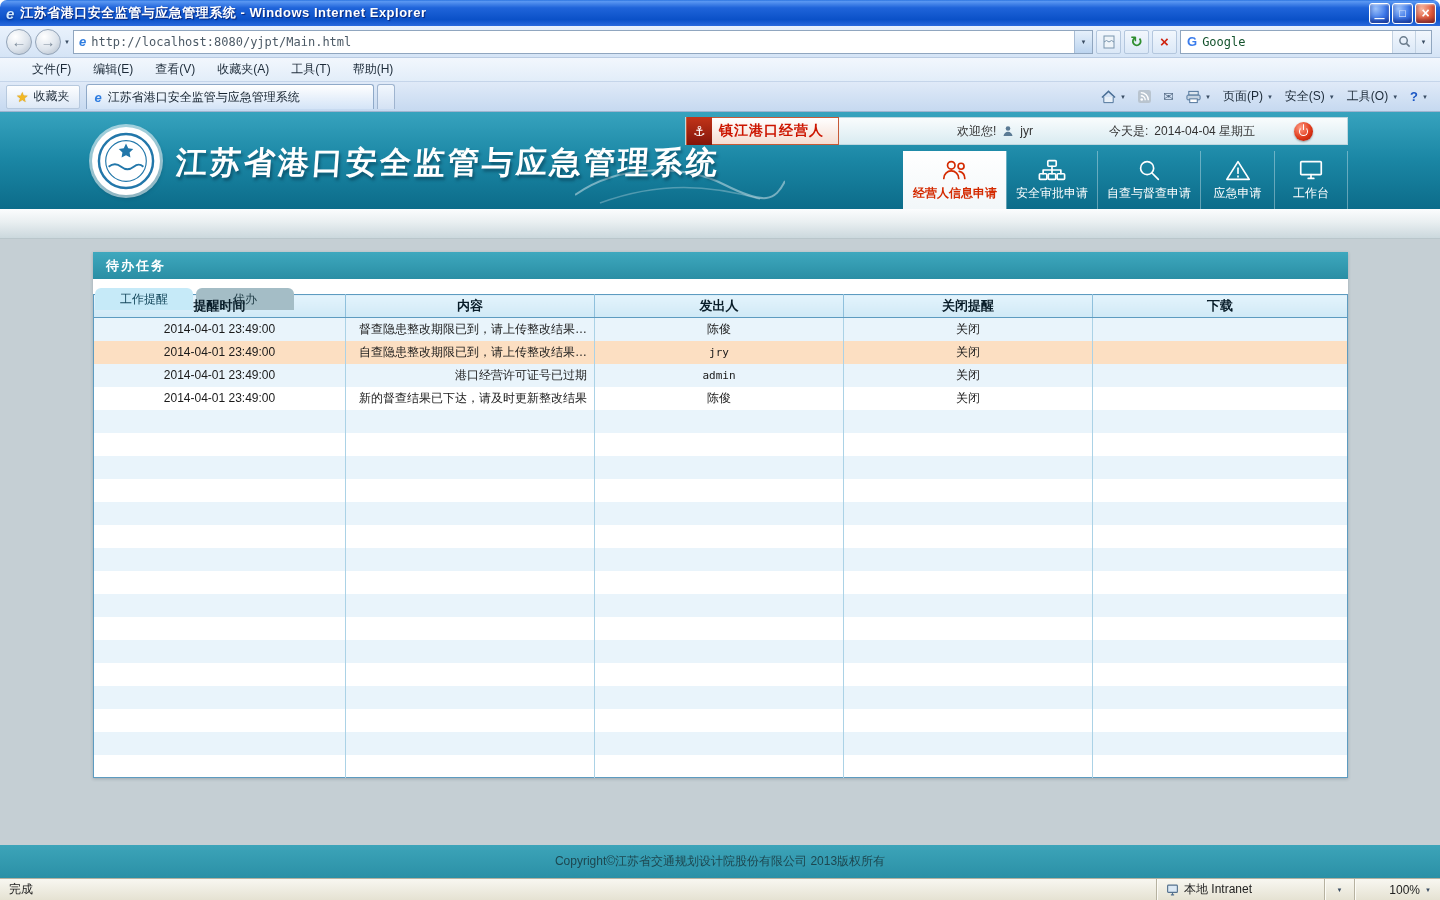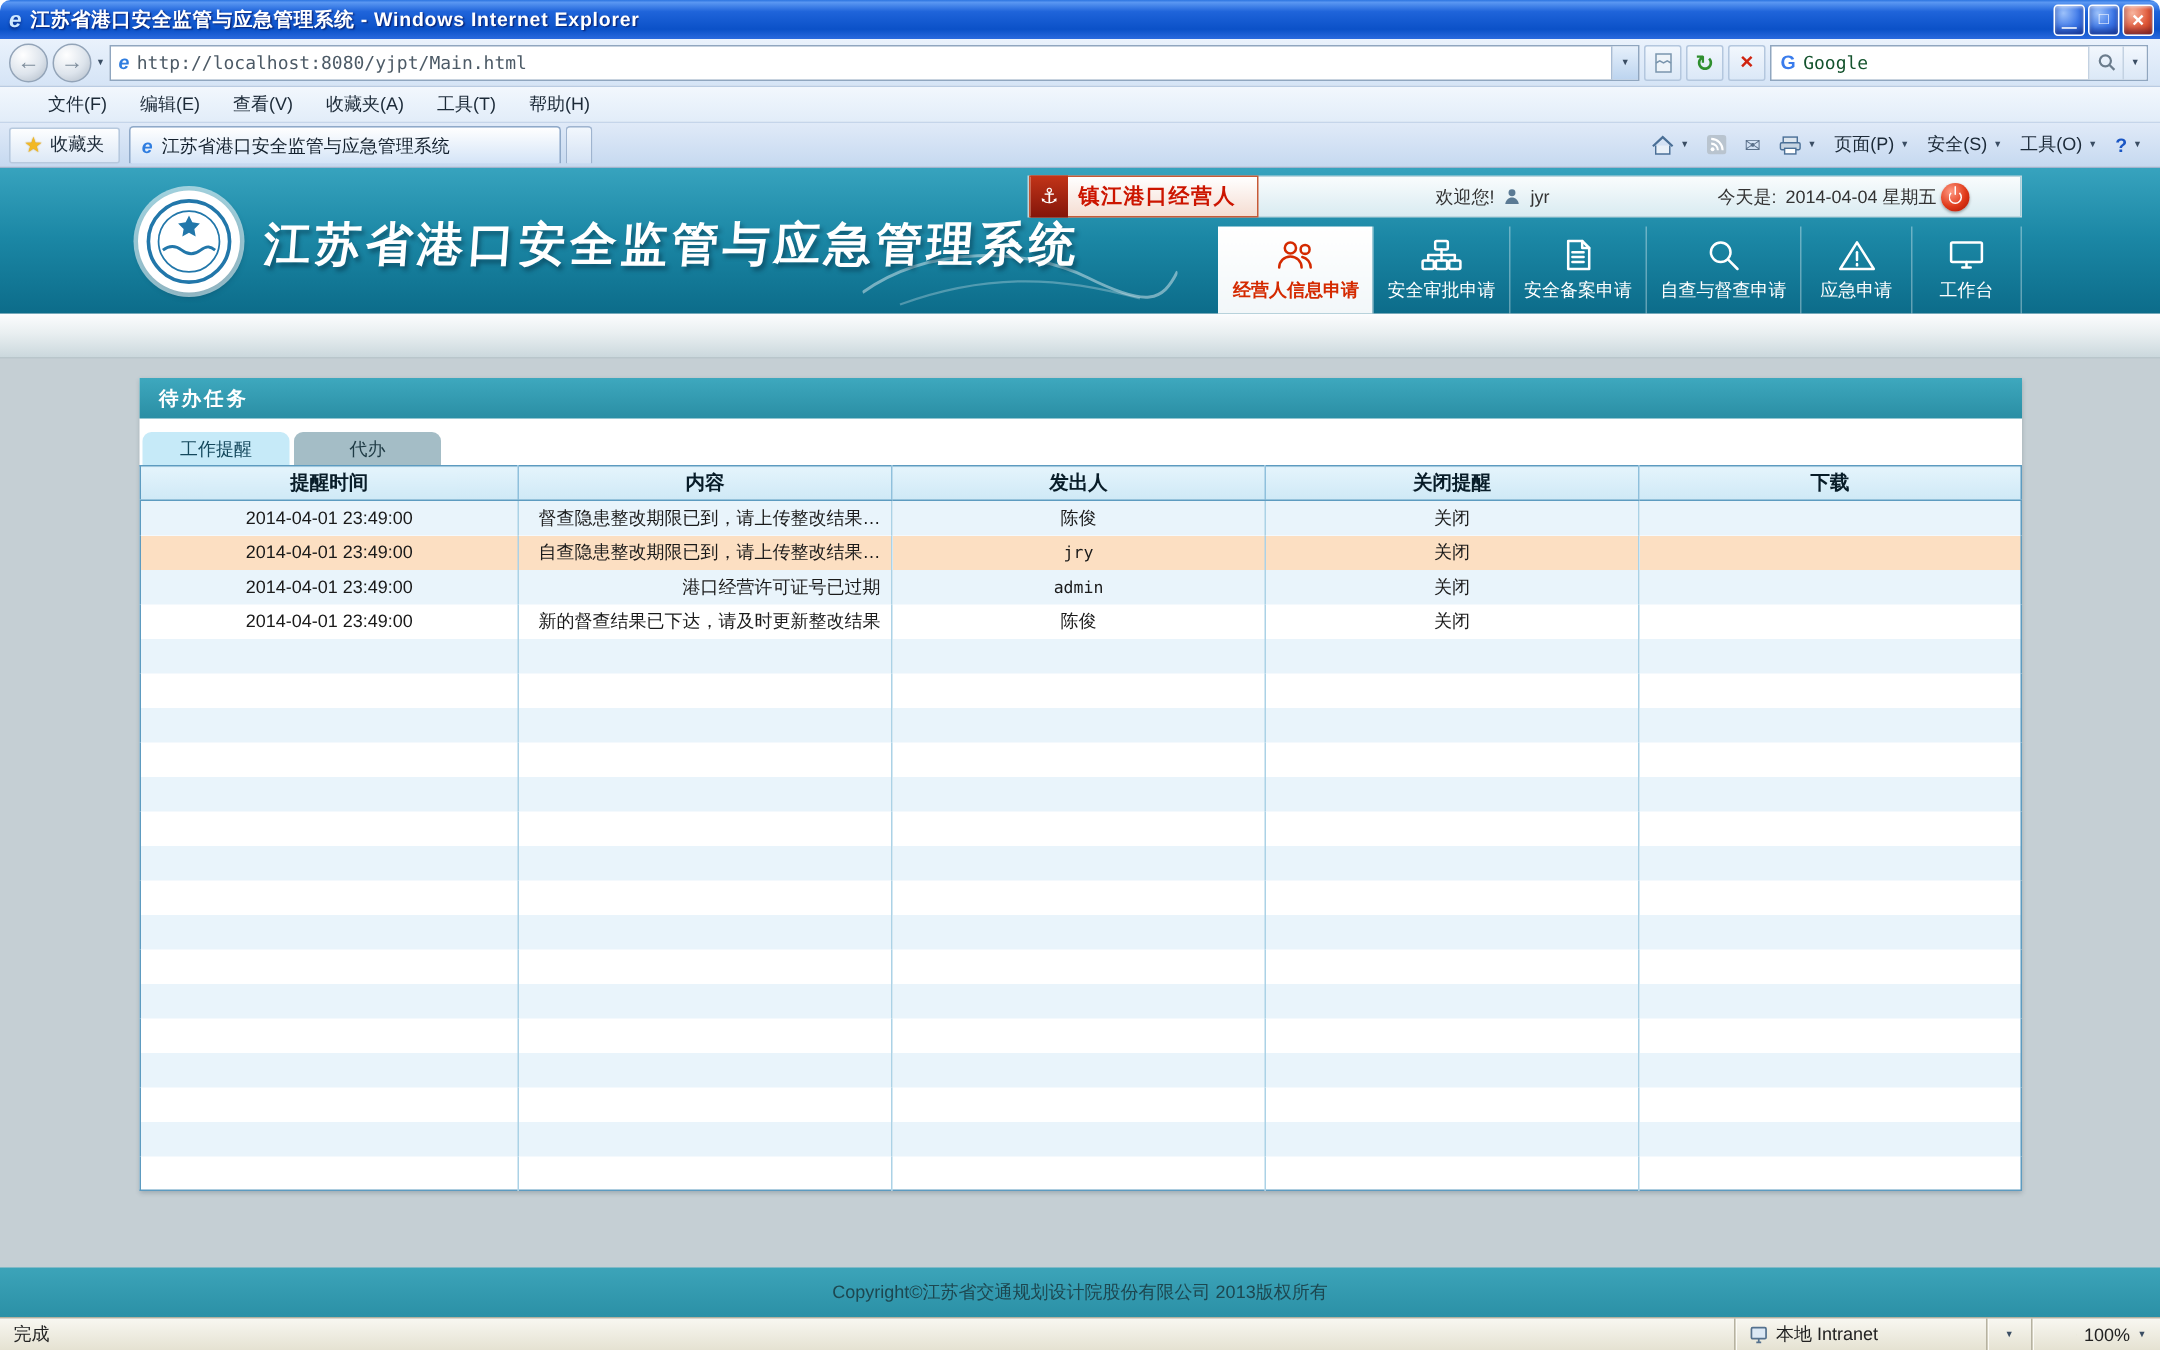--- a/index.html
+++ b/index.html
@@ -61,38 +61,38 @@
   .page-header { height:97px; flex:none; position:relative; background:linear-gradient(180deg,#37a3be 0%,#1b87a5 48%,#0c6c8a 100%); }
   .swirl { position:absolute; left:575px; bottom:2px; width:210px; height:58px; opacity:.85; }
   .logo-badge { position:absolute; left:92px; top:15px; width:68px; height:68px; border-radius:50%; background:#fff; box-shadow:0 0 0 3px rgba(255,255,255,.55), 1px 2px 5px rgba(0,30,50,.4); display:flex; align-items:center; justify-content:center; }
   .sys-title { position:absolute; left:176px; top:30px; font-size:31px; font-weight:bold; color:#fff; letter-spacing:3px; text-shadow:2px 3px 3px rgba(0,35,55,.45); transform:skewX(-4deg); white-space:nowrap; }
 
   .welcome-strip { position:absolute; left:685px; right:92px; top:5px; height:28px; background:linear-gradient(180deg,#f9fcfd,#d9ebf1); border:1px solid #bed7df; display:flex; align-items:center; font-size:12px; color:#333; }
   .operator-badge { height:28px; margin-top:-1px; display:flex; align-items:center; gap:7px; background:linear-gradient(180deg,#ffffff,#f5ddd2); border:1px solid #c75a37; padding-right:14px; }
   .anchor-chip { width:25px; height:28px; background:linear-gradient(180deg,#c23418,#83150a); color:#fff; font-size:14px; display:flex; align-items:center; justify-content:center; }
   .operator-text { color:#cc1500; font-weight:bold; font-size:14px; letter-spacing:1px; }
   .welcome-group { margin-left:118px; display:flex; align-items:center; gap:6px; }
-  .date-group { margin-left:112px; display:flex; align-items:center; gap:6px; }
+  .date-group { margin-left:76px; display:flex; align-items:center; gap:6px; }
   .power-btn { position:relative; width:19px; height:19px; margin-left:auto; margin-right:34px; border-radius:50%; background:radial-gradient(circle at 35% 30%,#ff9b84,#e03a1a 55%,#a81000); box-shadow:0 1px 2px rgba(0,0,0,.35); cursor:pointer; }
   .power-btn::before { content:""; position:absolute; left:5px; top:5.5px; width:7px; height:7px; border:1.6px solid #fff; border-radius:50%; border-top-color:transparent; }
   .power-btn::after { content:""; position:absolute; left:8.6px; top:2.6px; width:1.8px; height:6px; background:#fff; border-radius:1px; }
 
   .nav-tabs { position:absolute; right:92px; bottom:0; height:58px; display:flex; align-items:stretch; }
   .nav-tab { display:flex; flex-direction:column; align-items:center; justify-content:center; gap:3px; padding:0 9px; min-width:74px; color:#fff; font-size:12px; cursor:pointer; border-left:1px solid rgba(255,255,255,.35); }
   .nav-tab:last-child { border-right:1px solid rgba(255,255,255,.35); }
   .nav-tab.active { background:linear-gradient(180deg,#ffffff,#f2f7f9); color:#d42a00; font-weight:bold; border-left-color:transparent; }
   .nav-ico svg { width:28px; height:24px; fill:none; stroke:currentColor; stroke-width:1.8; stroke-linecap:round; stroke-linejoin:round; display:block; }
   .nav-label { white-space:nowrap; }
 
   .sub-band { height:30px; flex:none; background:linear-gradient(180deg,#fcfdfe 0%,#e9eff1 45%,#cbd8dd 100%); border-bottom:1px solid #b9c6cb; }
 
   .content { flex:1; min-height:0; padding-top:13px; }
   .panel { margin:0 92px 0 93px; background:#fff; box-shadow:0 1px 3px rgba(40,60,70,.25); }
   .panel-title { height:27px; background:linear-gradient(180deg,#3ea8be,#2a8ea4); color:#fff; font-size:13px; font-weight:bold; display:flex; align-items:center; padding-left:13px; letter-spacing:2px; }
-  .panel-tabs { display:flex; gap:3px; padding:9px 0 0 2px; height:31px; }
+  .panel-tabs { display:flex; gap:3px; padding:9px 0 0 2px; height:15px; }
   .ptab { min-width:98px; height:22px; display:flex; align-items:center; justify-content:center; font-size:12px; border-radius:6px 6px 0 0; cursor:pointer; }
   .ptab.active { background:#c6eaf8; color:#14485c; }
   .ptab:not(.active) { background:#a4bdc6; color:#1e3a44; }
   table.task-table { width:100%; border-collapse:collapse; table-layout:fixed; border:1px solid #5d9bc0; font-size:12px; color:#1a1a1a; }
   .task-table th { height:23px; background:linear-gradient(180deg,#e4f4fc,#cfe9f6); border-bottom:1px solid #5d9bc0; border-left:1px solid #8fc0dc; font-size:13px; font-weight:bold; color:#081c28;margin-left:43px; }
   .task-table th:first-child { border-left:none; }
   .task-table td { height:23px; border-left:1px solid #abd2e6; padding:0 7px; white-space:nowrap; overflow:hidden; }
   .task-table td:first-child { border-left:none; }
   .task-table tbody tr:nth-child(odd) { background:#e9f4fb; }
   .task-table tbody tr:nth-child(even) { background:#ffffff; }
@@ -300,30 +300,20 @@
                 <rect x="11" y="16" width="8" height="6" rx="1"></rect>
                 <rect x="20.5" y="16" width="8" height="6" rx="1"></rect>
                 <path d="M15 8v4M5.5 16v-4h19v4M15 12v4"></path>
               </svg>
             </span>
             <span class="nav-label">安全审批申请</span>
           </div>
           <div class="nav-tab">
             <span class="nav-ico">
               <svg viewBox="0 0 30 24">
-                <path d="M8 2h10l5 5v15H8z"></path>
-                <path d="M18 2v5h5"></path>
-                <path d="M11 10h8M11 13.5h8M11 17h8"></path>
-              </svg>
-            </span>
-            <span class="nav-label">安全备案申请</span>
-          </div>
-          <div class="nav-tab">
-            <span class="nav-ico">
-              <svg viewBox="0 0 30 24">
                 <circle cx="13" cy="10" r="7"></circle>
                 <path d="M18.2 15.2L25 22"></path>
               </svg>
             </span>
             <span class="nav-label">自查与督查申请</span>
           </div>
           <div class="nav-tab">
             <span class="nav-ico">
               <svg viewBox="0 0 30 24">
                 <path d="M15 3L27 22H3z"></path>

